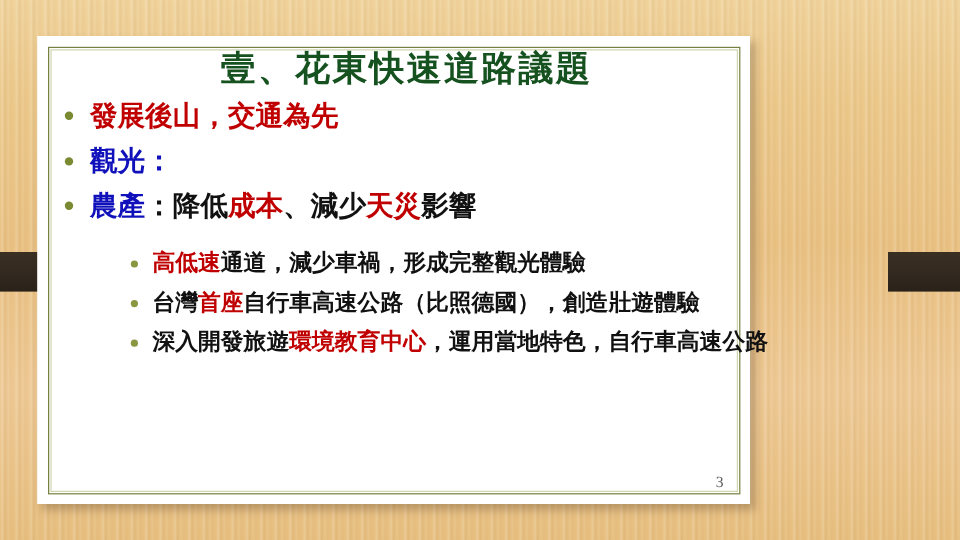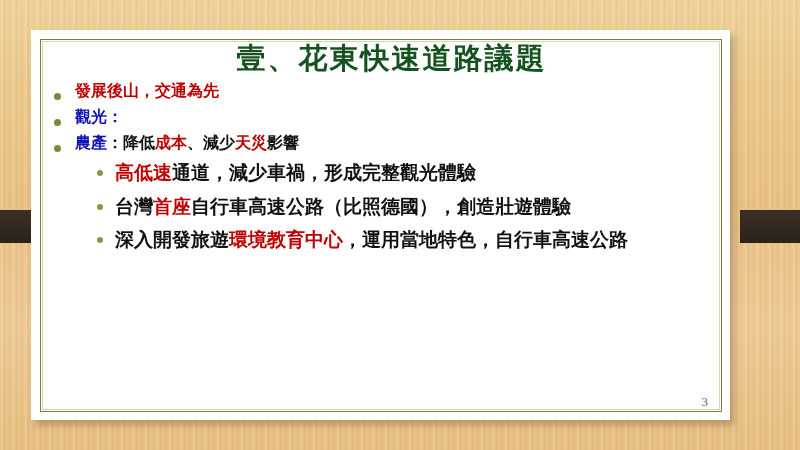--- a/index.html
+++ b/index.html
@@ -37,21 +37,21 @@
     background: linear-gradient(180deg, #3a2f23 0%, #322920 55%, #2a2219 100%);
   }
   .clamp-left  { left: 0px;  width: 60px; }
   .clamp-right { right: 0px; width: 60px; }
 
   
   .card {
     position: absolute;
     left: 31px;
     top: 30px;
-    width: 699px;
+    width: 594px;
     height: 390px;
     background: #ffffff;
     box-shadow: 4px 5px 7px rgba(90,65,35,0.33);
   }
   
   .card-inner {
     position: absolute;
     left: 9px;
     top: 9px;
     right: 8px;
@@ -82,28 +82,28 @@
     white-space: nowrap;
   }
 
   ul.level1 {
     list-style: none;
     margin: 0;
     padding: 0 0 0 4px;
   }
   ul.level2 {
     list-style: none;
-    margin: 0;
+    margin: 12px;
     padding: 0 0 0 44px;
   }
 
   li.l1 {
     position: relative;
     padding-left: 26px;
-    font-size: 16px;
+    font-size: 23px;
     font-weight: bold;
     line-height: 1.63;
     white-space: nowrap;
     color: #000;
   }
   li.l1::before {
     content: "";
     position: absolute;
     left: 5px;
     top: 15px;

